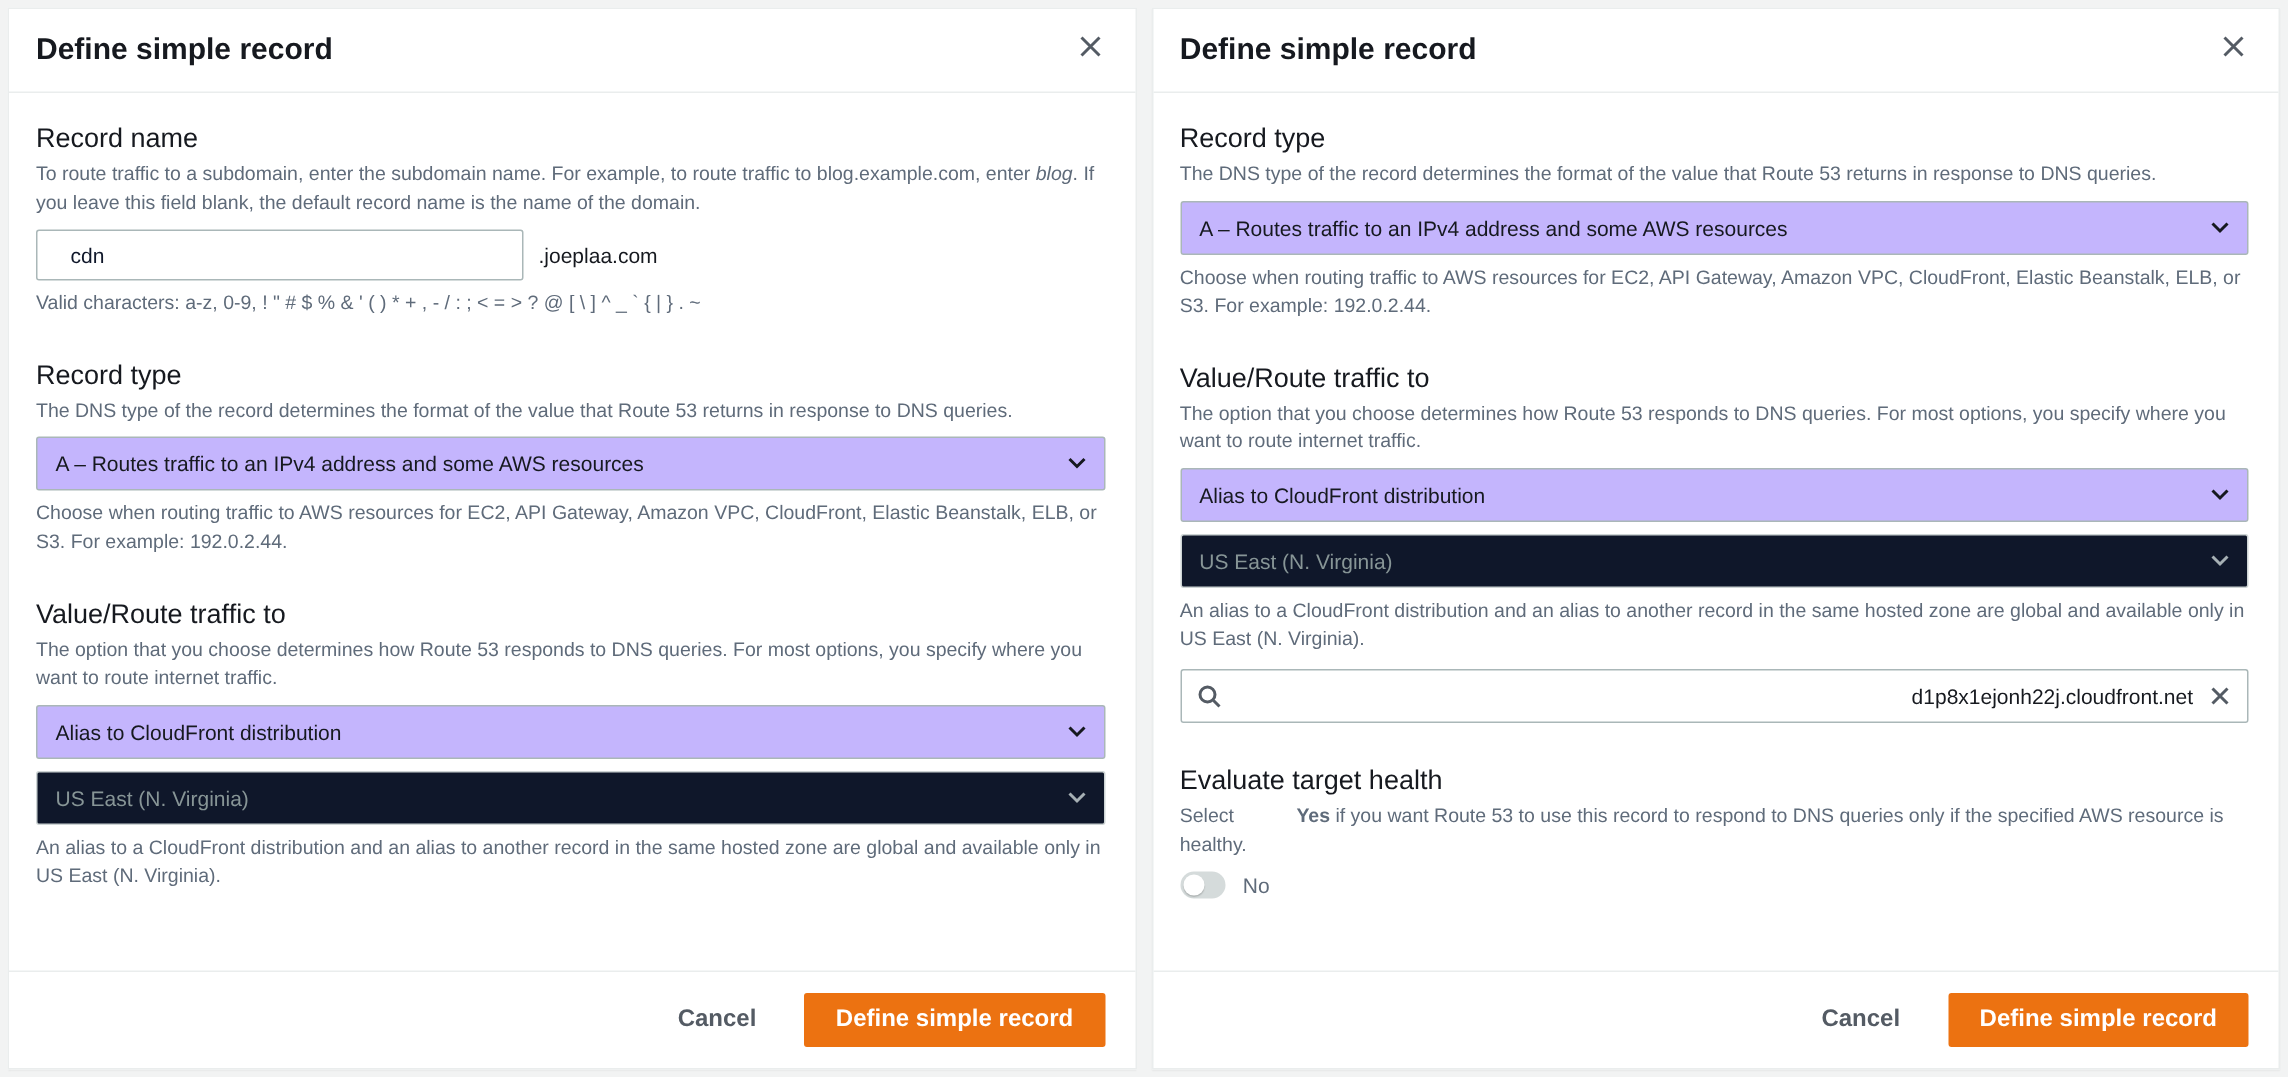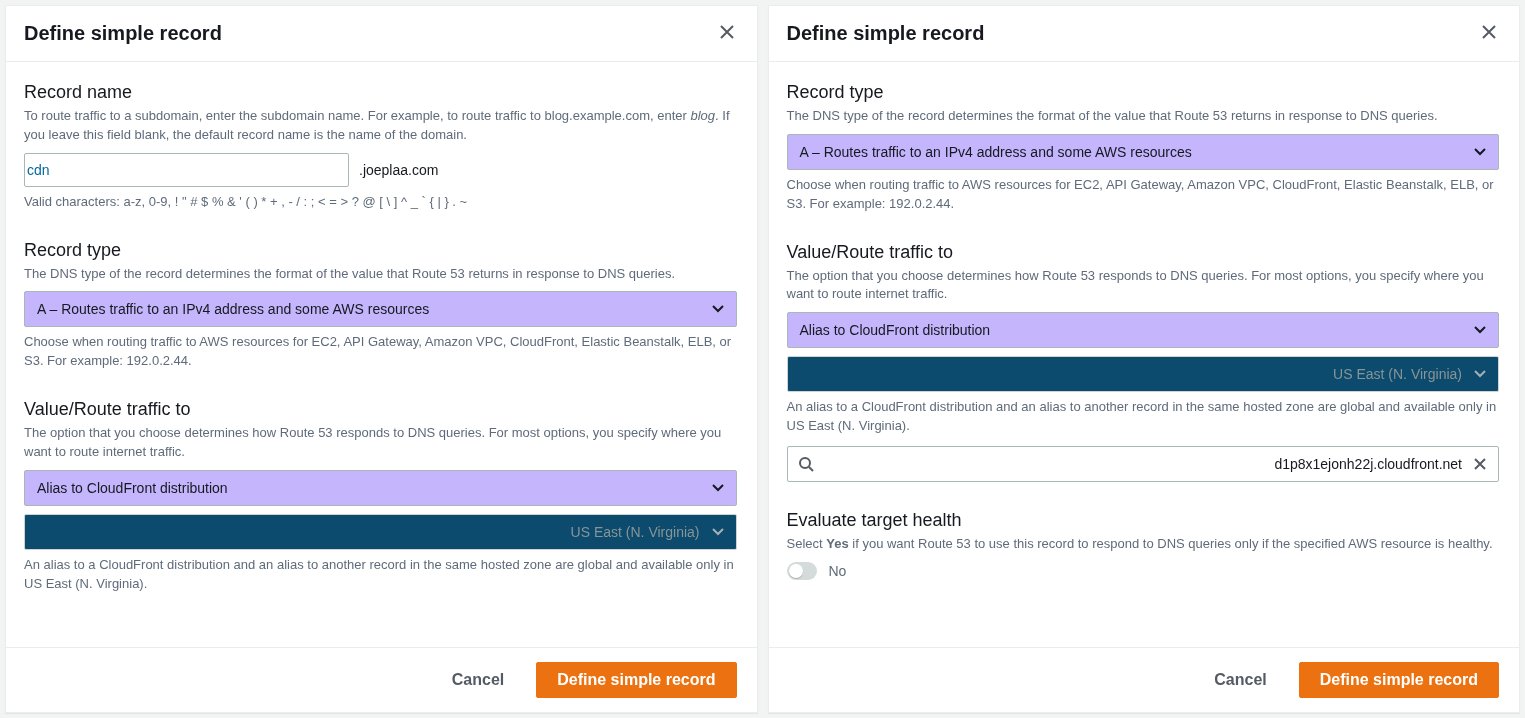--- a/index.html
+++ b/index.html
@@ -70,23 +70,23 @@
   .section-desc em { font-style: italic; }
   .input-row {
     display: flex;
     align-items: center;
     gap: 10px;
     margin-bottom: 4px;
   }
   .text-input {
     border: 1px solid #aab7b8;
     border-radius: 2px;
-    padding: 6px 2px;
+    padding: 6px 22px;
     font-size: 14px;
-    color: #0369a1;
+    color: #0f172a;
     height: 34px;
     background: #fff;
     width: 325px;
   }
   .suffix {
     font-size: 14px;
     color: #16191f;
   }
   .select {
     width: 100%;
@@ -102,25 +102,24 @@
     position: relative;
     cursor: pointer;
   }
   .select .caret {
     position: absolute;
     right: 12px;
     top: 50%;
     transform: translateY(-50%);
   }
   .select.disabled {
-    background: #0c4a6e;
+    background: #0f172a;
     color: #879596;
     cursor: not-allowed;
     border-color: #cdd4d4;
-    justify-content: flex-end;
   }
   .select.disabled .caret svg path { stroke: #a6b0b4; }
   .caret svg { width: 12px; height: 8px; display:block; }
   .search-input {
     width: 100%;
     border: 1px solid #aab7b8;
     border-radius: 2px;
     height: 36px;
     padding: 0 36px 0 36px;
     display: flex;
@@ -189,21 +188,21 @@
   }
   .btn-primary {
     background: #ec7211;
     color: #fff;
     border-color: #ec7211;
   }
   
   .panel-body::-webkit-scrollbar { width: 16px; }
   .panel-body::-webkit-scrollbar-track { background: #f1f1f1; }
   .panel-body::-webkit-scrollbar-thumb { background: #c1c1c1; }
-  b { font-weight:700; }
+  b { font-weight:700;margin-left:38px; }
 </style>
 </head>
 <body>
 
 <div class="panel">
   <div class="panel-header">
     <div class="panel-title">Define simple record</div>
     <div class="close-btn">
       <span>
         <svg viewBox="0 0 16 16" stroke="currentColor" stroke-width="2" fill="none">

